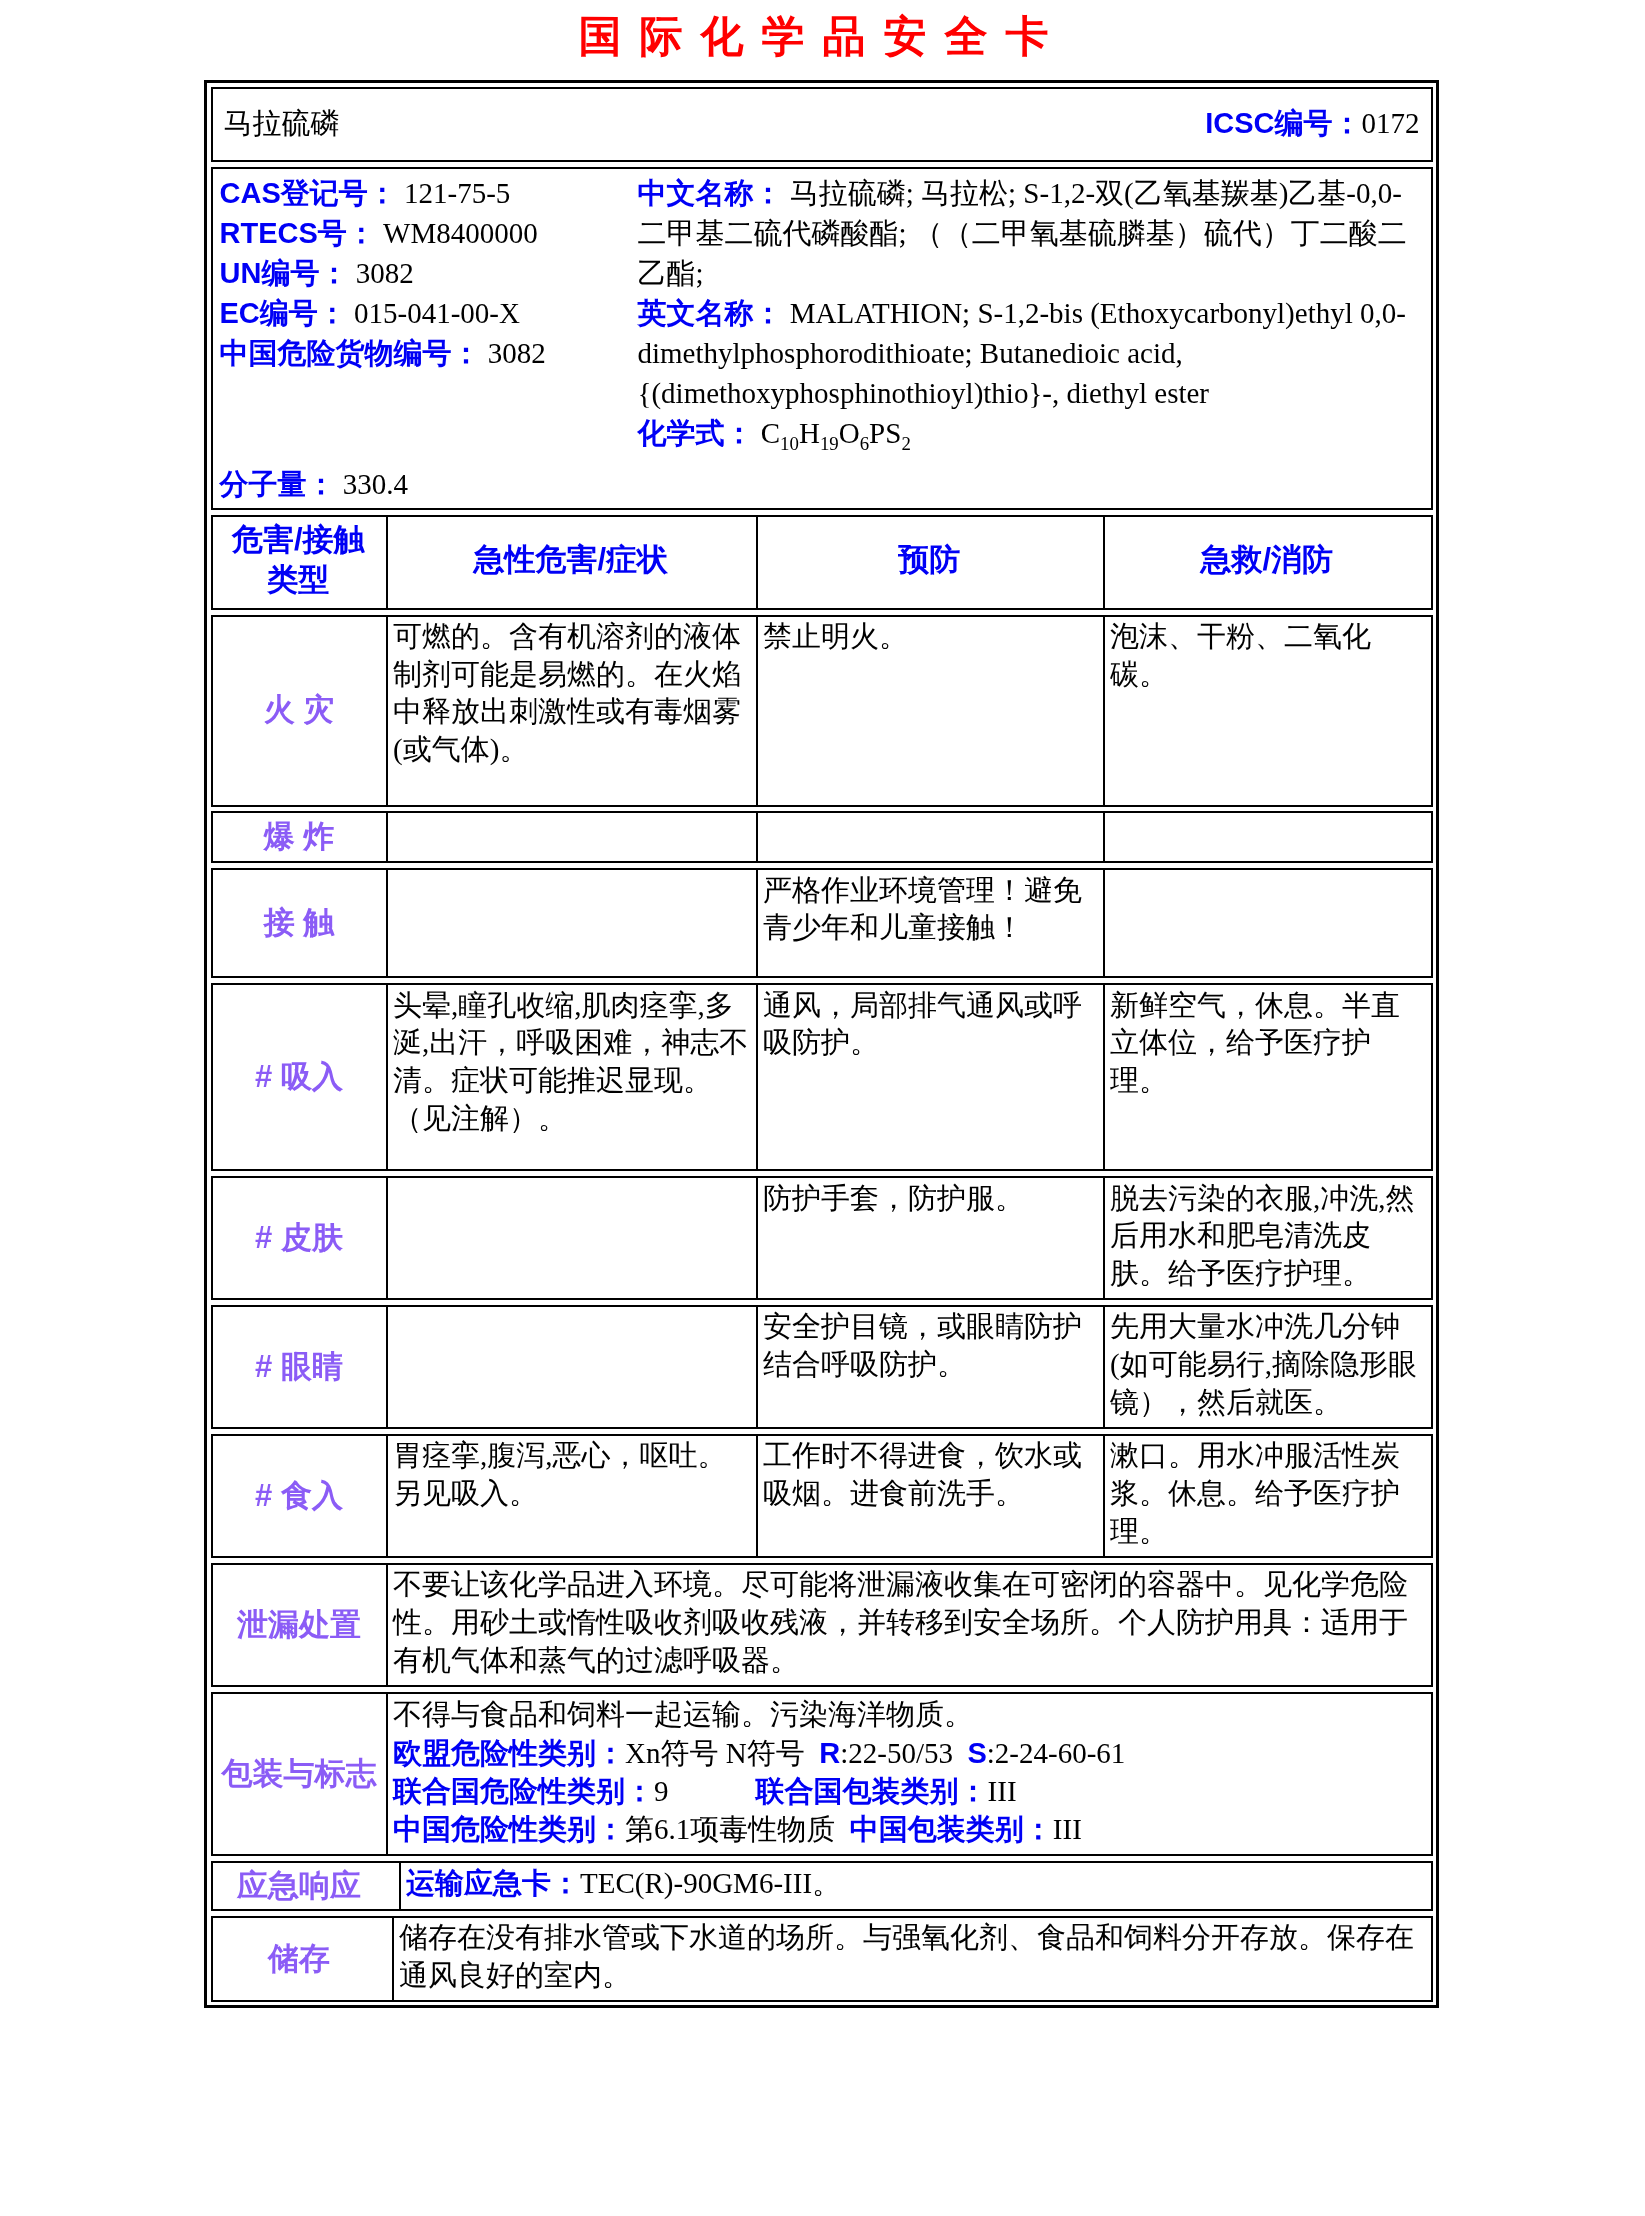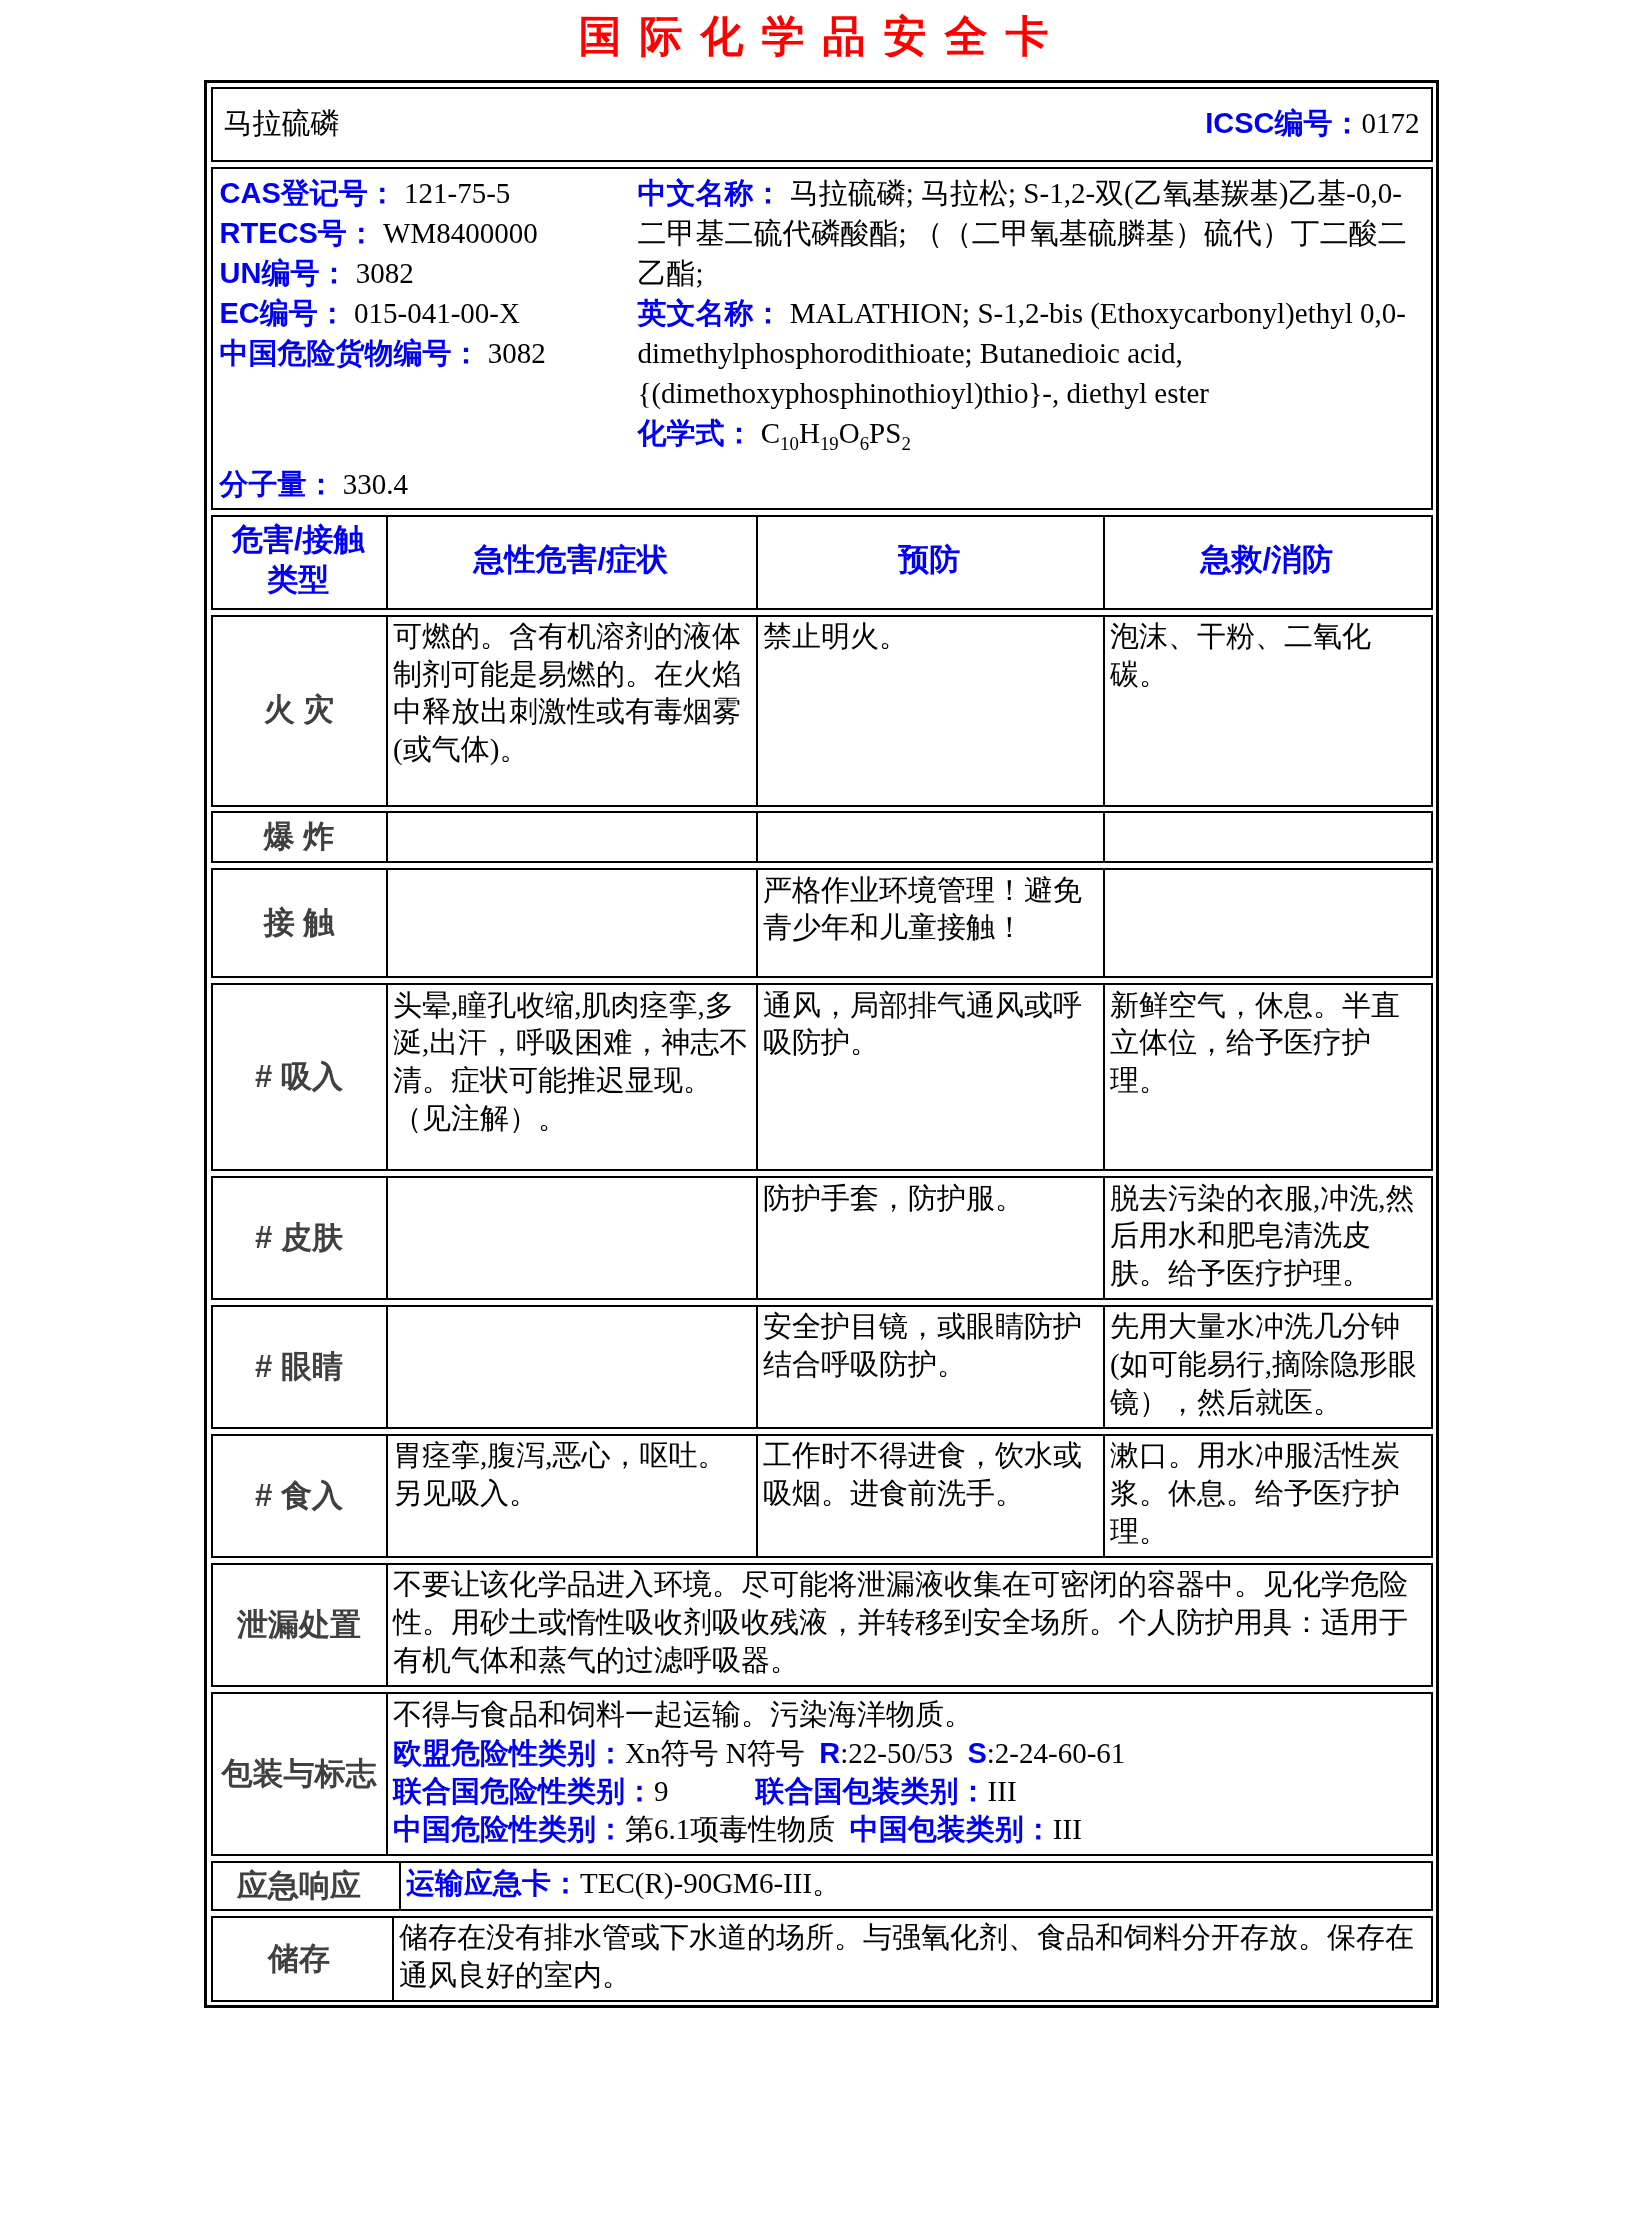--- a/index.html
+++ b/index.html
@@ -21,21 +21,21 @@
   .iline{font-size:29px;line-height:1.38;}
   .info-right .iline{text-align:left;}
   .formula{font-size:29px;}
   .sub{font-size:0.65em;vertical-align:sub;}
   
   .trow{display:grid;grid-template-columns:173px 370px 347px 1fr;}
   .trow.full{grid-template-columns:173px 1fr;}
   .cell{border-left:2.8px solid #000;padding:1.4px 7px 5.6px 5.6px;font-size:29px;line-height:1.3;}
   .cell:first-child{border-left:none;}
   .cell.rlabel{display:flex;align-items:center;justify-content:center;text-align:center;
-    color:#404040;font-family:"Liberation Sans","DejaVu Sans",sans-serif;font-weight:bold;font-size:31px;padding:2.8px;}
+    color:#8b5cf6;font-family:"Liberation Sans","DejaVu Sans",sans-serif;font-weight:bold;font-size:31px;padding:2.8px;}
   .thead .cell{display:flex;align-items:center;justify-content:center;text-align:center;
     color:#0000f5;font-family:"Liberation Sans","DejaVu Sans",sans-serif;font-weight:bold;font-size:31px;}
   .segline{white-space:pre-wrap;font-size:29px;line-height:1.32;}
 </style>
 </head>
 <body>
 
 <div class="page-title">国际化学品安全卡</div>
 
 <div class="frame">

